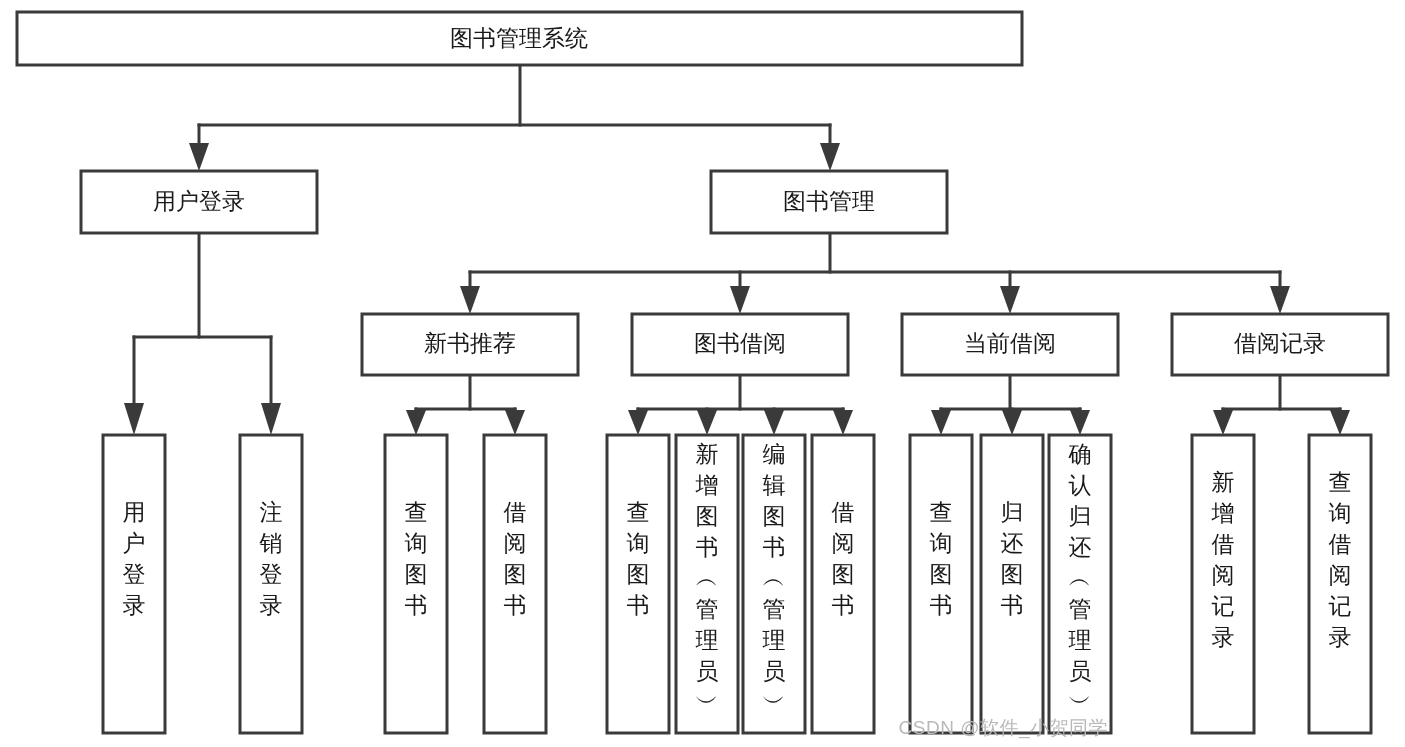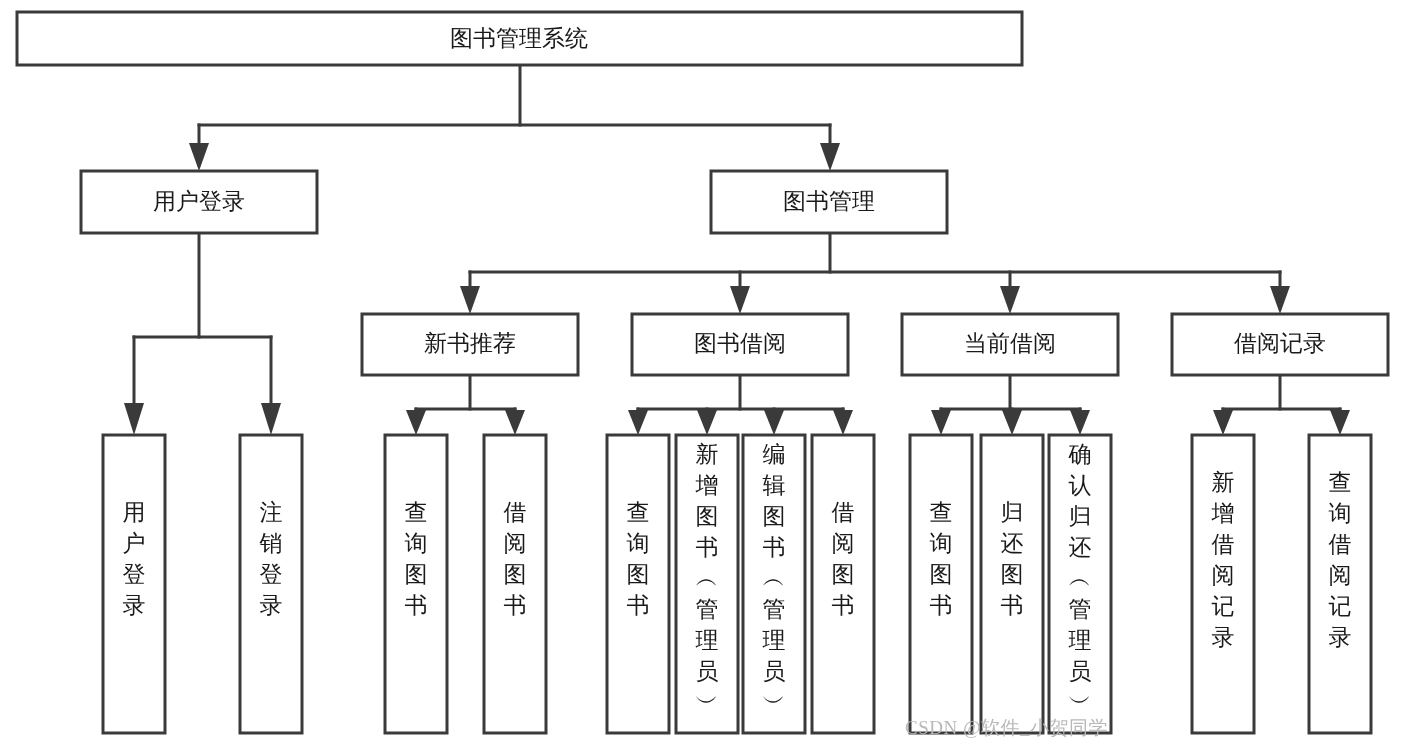--- a/index.html
+++ b/index.html
@@ -52,21 +52,21 @@
   .node-label-v {
     font-family: "Liberation Sans", "DejaVu Sans", sans-serif;
     font-size: 23px;
     fill: #1a1a1a;
     text-anchor: middle;
   }
   .watermark-text {
     position: absolute;
     right: 10px;
     bottom: 6px;
-    font-family: Liberation Serif, serif;
+    font-family: Liberation Sans, sans-serif;
     font-size: 19px;
     color: #b9b9b9;
     white-space: nowrap;
     letter-spacing: 0.5px;
     user-select: none;
   }
 </style>
 </head>
 <body>
 

